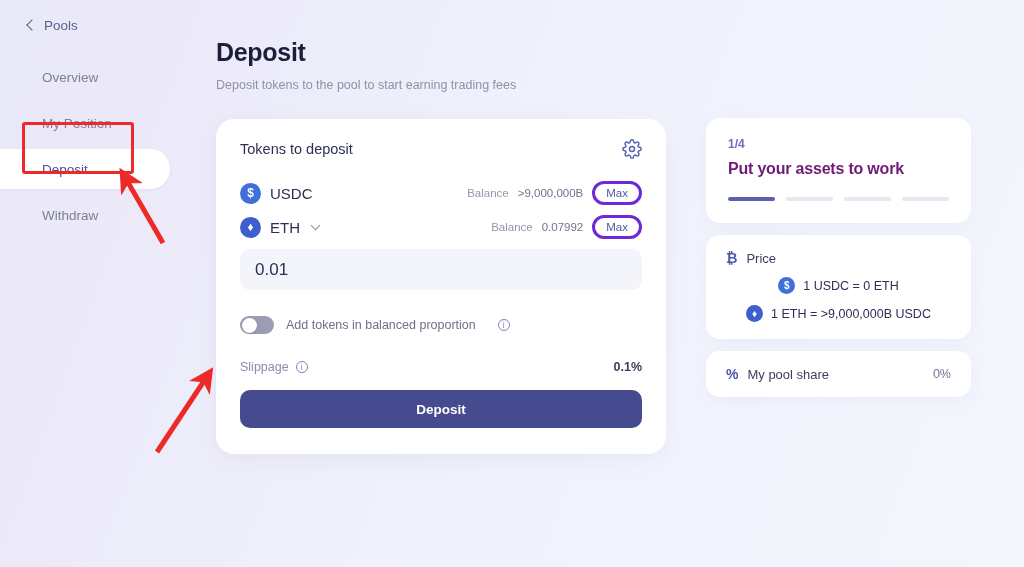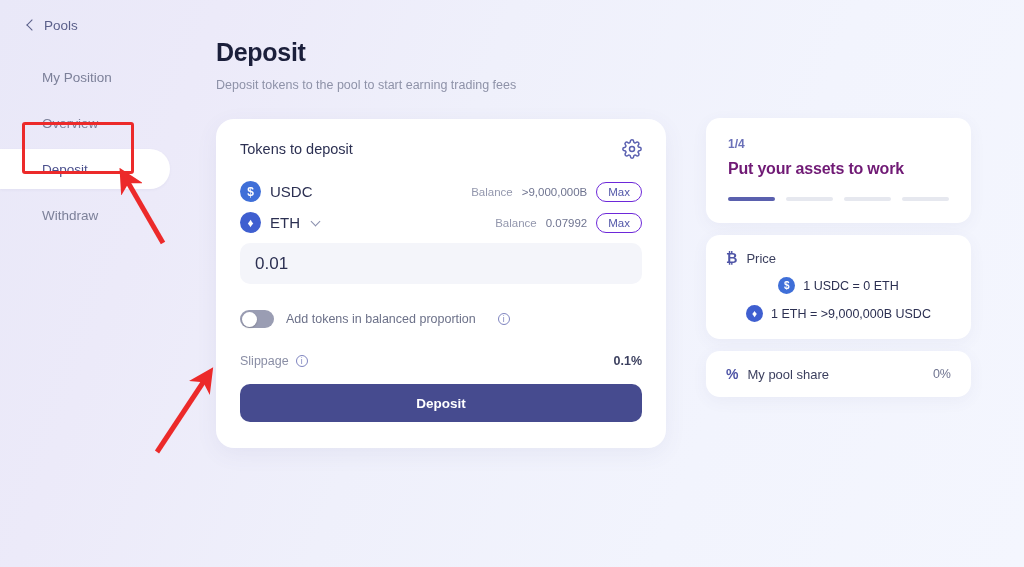--- a/index.html
+++ b/index.html
@@ -156,21 +156,21 @@
   }
 
   .token-right {
     display: flex;
     align-items: center;
     gap: 9px;
   }
   .balance-label { font-size: 11.5px; color: #9397ad; }
   .balance-value { font-size: 11.5px; color: #6f7490; }
   .max-btn {
-    border: 1px solid #6d28d9;
+    border: 3px solid #6d28d9;
     color: #5257a8;
     background: transparent;
     border-radius: 12px;
     font-size: 11.5px;
     padding: 3px 11px;
     cursor: pointer;
     font-family: inherit;
   }
 
   .amount-field {
@@ -364,24 +364,24 @@
 <body>
 
 <div class="sidebar">
   <div class="back-link">
     <span class="back-chevron"></span>
     <span>Pools</span>
   </div>
 
   <nav class="nav">
     <div class="nav-item">
+      <span>Overview</span>
+    </div>
+    <div class="nav-item">
       <span>My Position</span>
-    </div>
-    <div class="nav-item">
-      <span>Overview</span>
     </div>
     <div class="nav-item active">
       <span>Deposit</span>
     </div>
     <div class="nav-item">
       <span>Withdraw</span>
     </div>
   </nav>
 </div>
 

